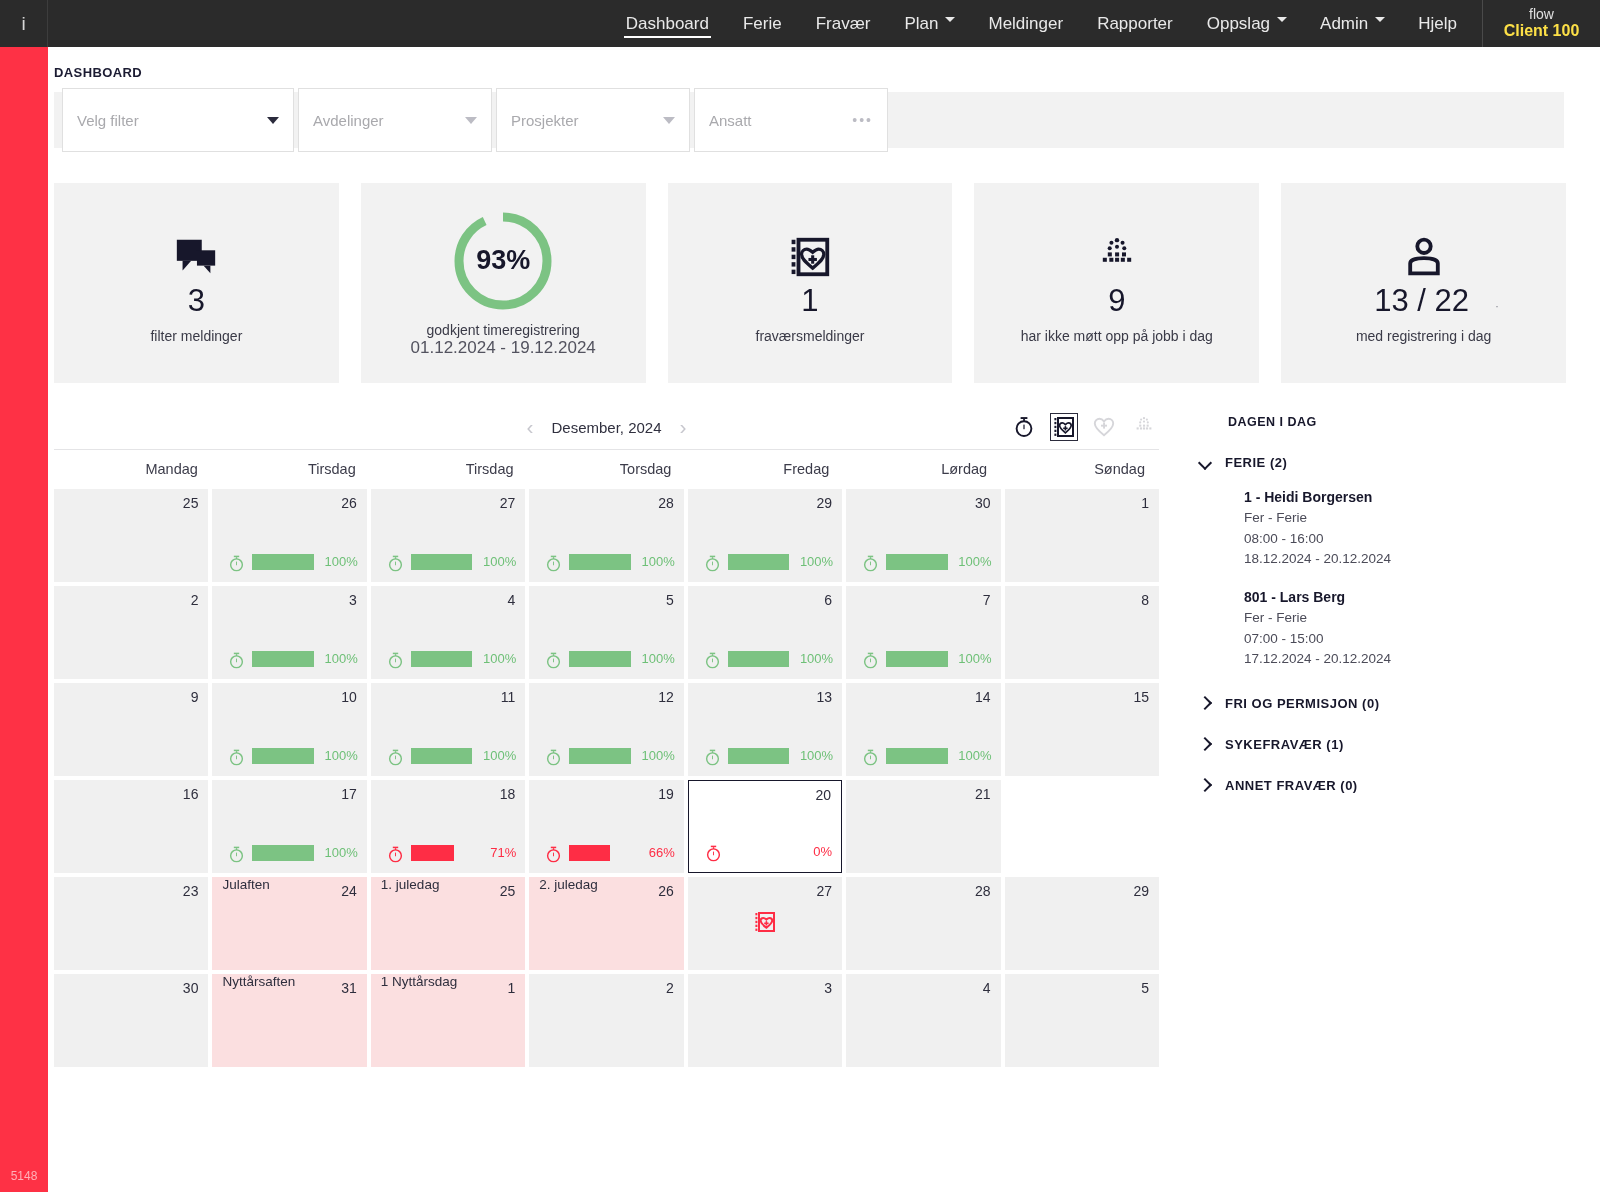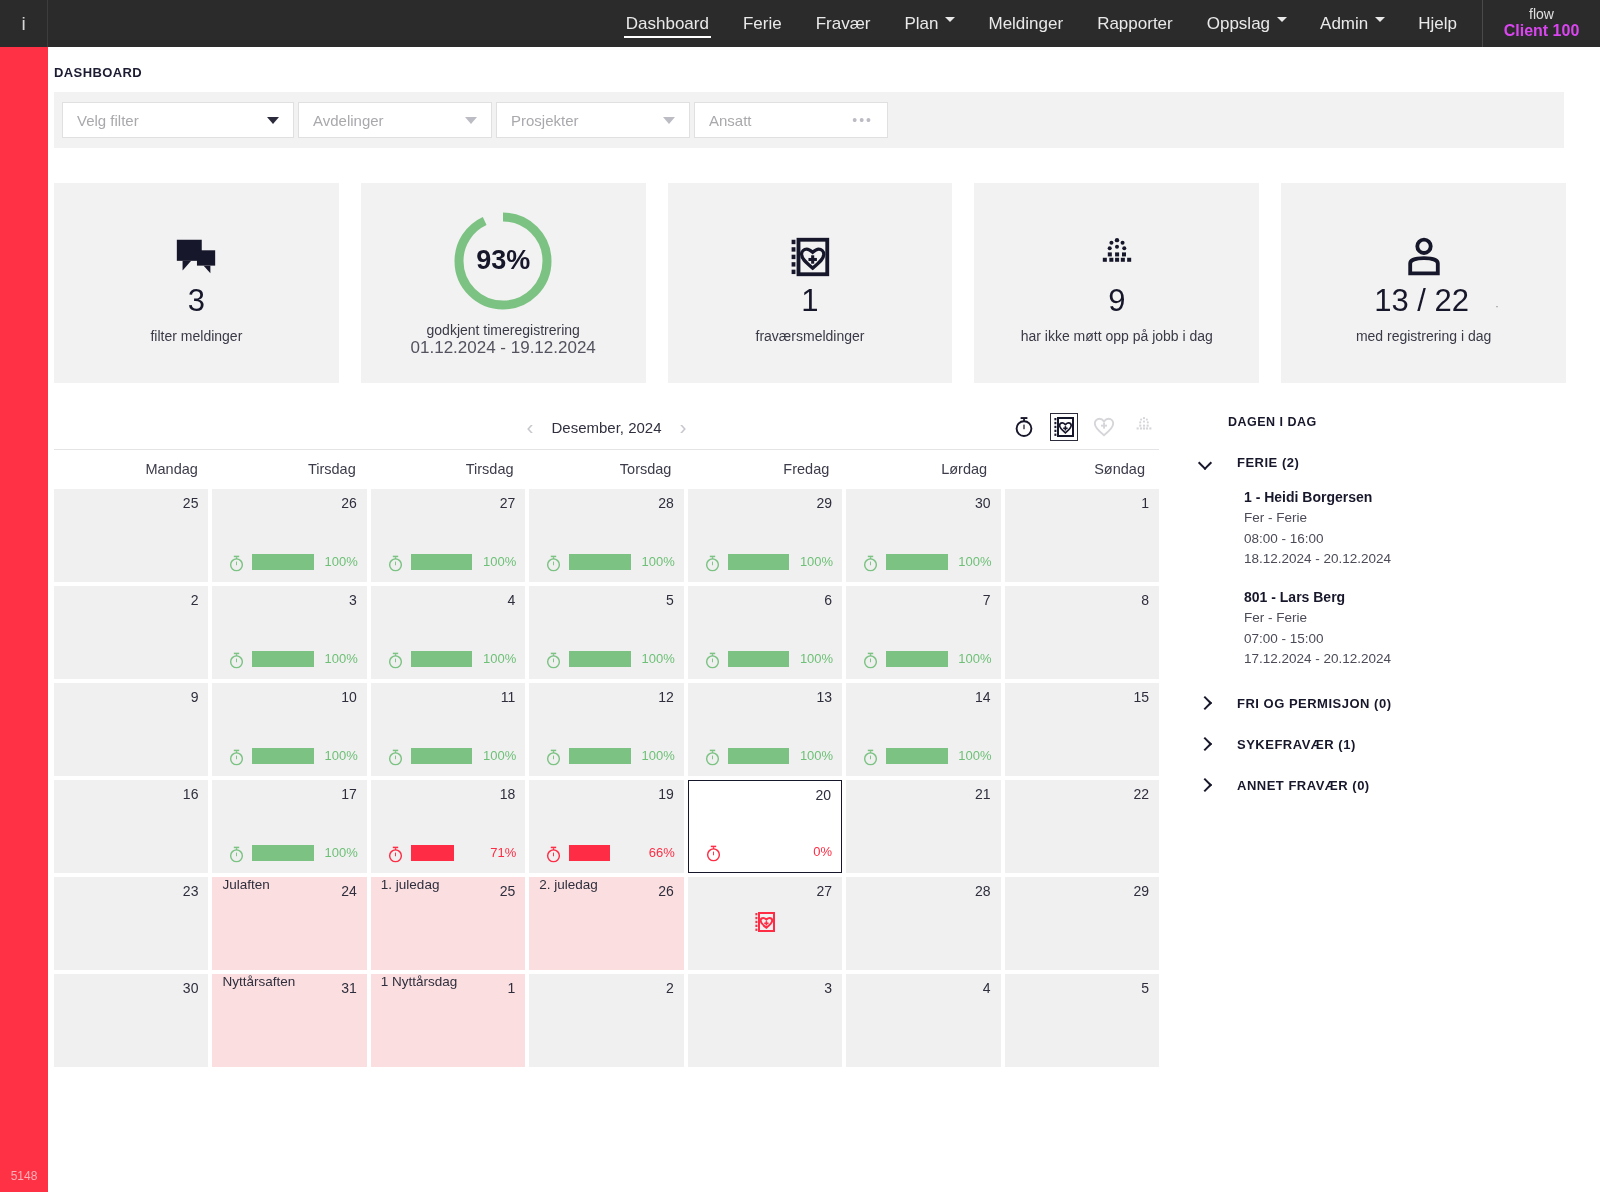--- a/index.html
+++ b/index.html
@@ -39,21 +39,21 @@
     content: ""; position: absolute; left: 0; top: 0;
     border-left: 5px solid transparent; border-right: 5px solid transparent;
     border-top: 5px solid #e9e9e9;
   }
   .brand-cell {
     width: 118px; height: 47px; border-left: 1px solid #4a4a4a;
     display: flex; flex-direction: column; align-items: center;
     justify-content: center; line-height: 1.15;
   }
   .brand-top { color: #e0e0e0; font-size: 14px; }
-  .brand-bottom { color: #d946ef; font-size: 16px; font-weight: bold; }
+  .brand-bottom { color: #fde047; font-size: 16px; font-weight: bold; }
 
   
   .rail {
     position: absolute; top: 47px; left: 0; width: 48px; height: 1145px;
     background: #fe3145; color: #ffb0b8; font-size: 12px;
     display: flex; align-items: flex-end; justify-content: center;
     padding-bottom: 9px;
   }
 
   
@@ -62,21 +62,21 @@
   .page-title {
     position: absolute; left: 6px; top: 18px;
     font-size: 13px; font-weight: bold; letter-spacing: .4px; color: #1b1b32;
   }
 
   .filterbar {
     position: absolute; left: 6px; top: 45px; width: 1510px; height: 56px;
     background: #f2f2f2; display: flex; align-items: center; padding-left: 8px; gap: 4px;
   }
   .filt {
-    height: 36px; background: #fff; border: 1px solid #e0e0e0;
+    height: 64px; background: #fff; border: 1px solid #e0e0e0;
     display: flex; align-items: center; padding: 0 14px;
     color: #a9a9ad; font-size: 15px; justify-content: space-between; cursor: pointer;
   }
   .f1 { width: 232px; }
   .f2, .f3 { width: 194px; }
   .f4 { width: 194px; }
   .chev-d {
     width: 0; height: 0; border-left: 6px solid transparent;
     border-right: 6px solid transparent; border-top: 7px solid #2b2b3c;
   }
@@ -131,21 +131,21 @@
   .bar-fill { height: 16px; }
   .bar-pct { font-size: 13px; min-width: 38px; text-align: right; }
   .green { color: #6ec077; }
   .red { color: #fe2d45; }
   .mid-icon { position: absolute; left: 50%; top: 50%; transform: translate(-50%,-50%); }
 
   
   .rpanel { position: absolute; left: 1135px; top: 358px; width: 400px; }
   .rtitle { font-size: 12.5px; font-weight: bold; letter-spacing: .5px; color: #17172b; padding: 10px 0 0 45px; }
   .sect { margin-top: 26px; padding-left: 16px; }
-  .sect-head { display: flex; align-items: center; gap: 26px; cursor: pointer; }
+  .sect-head { display: flex; align-items: center; gap: 14px; cursor: pointer; }
   .sect-label { font-size: 13px; font-weight: bold; letter-spacing: .5px; color: #17172b; }
   .chev { width: 12px; height: 12px; position: relative; }
   .chev::before {
     content:""; position: absolute; left: 1px; top: 1px; width: 8px; height: 8px;
     border-right: 2.5px solid #17172b; border-bottom: 2.5px solid #17172b;
   }
   .chev.down::before { transform: rotate(45deg); }
   .chev.right::before { transform: rotate(-45deg); }
   .entry { padding-left: 45px; margin-top: 17px; line-height: 1.52; }
   .entry .nm { font-size: 14px; font-weight: bold; color: #17172b; }
@@ -681,23 +681,20 @@
                 </svg></span>
               <div class="bar-track">
                 <div class="bar-fill" style="width: 0%; background: rgb(254, 45, 69);"></div>
               </div>
               <span class="bar-pct red">0%</span>
             </div>
           </div>
           <div class="day">
             <div class="num">21</div>
           </div>
-          <div class="day">
-            <div class="num">22</div>
-          </div>
         </div>
         <div class="week">
           <div class="day">
             <div class="num">23</div>
           </div>
           <div class="day holiday">
             <div class="hol">Julaften</div>
             <div class="num">24</div>
           </div>
           <div class="day holiday">

